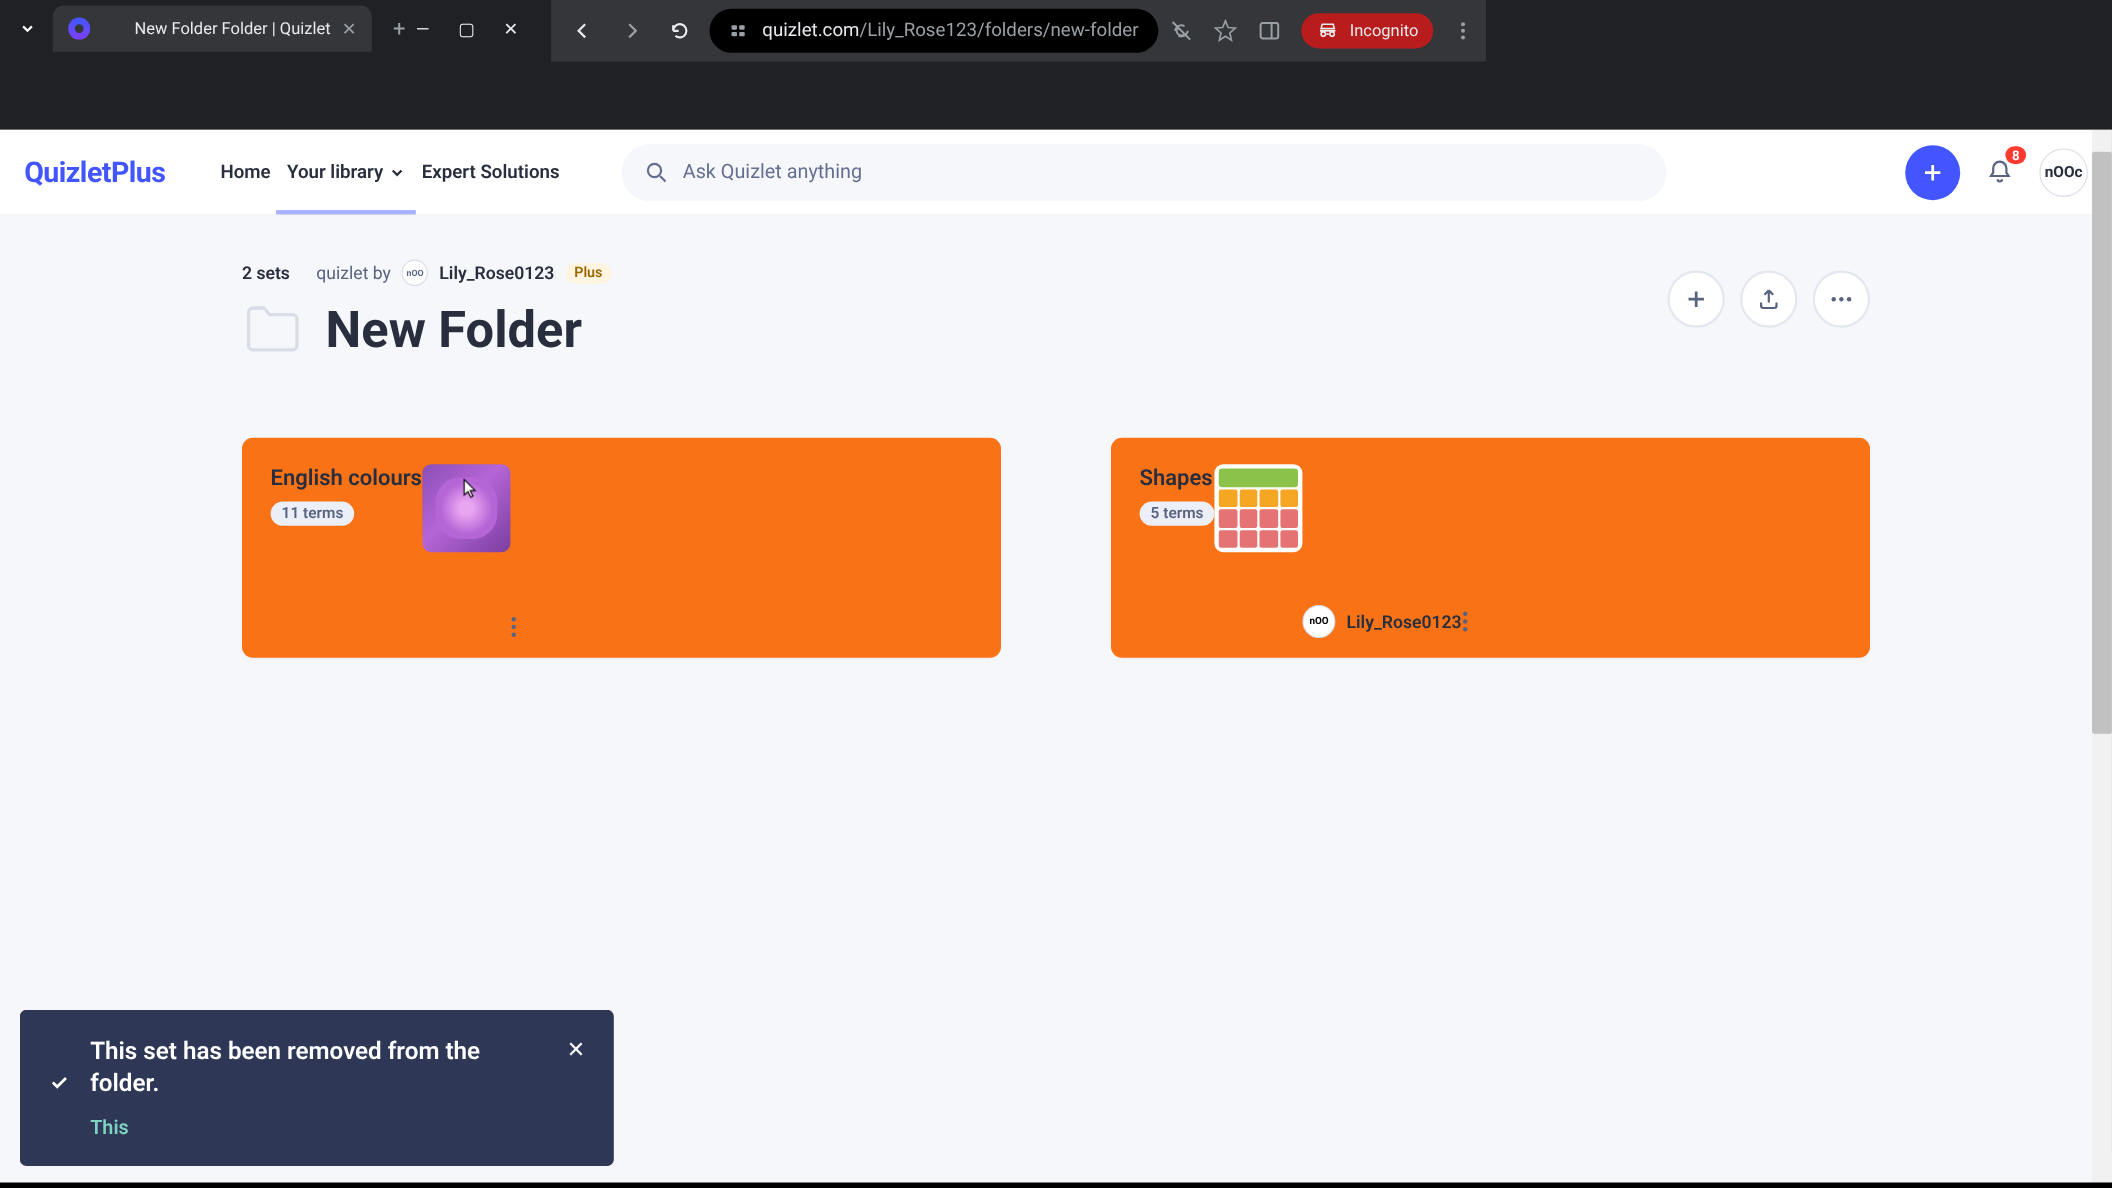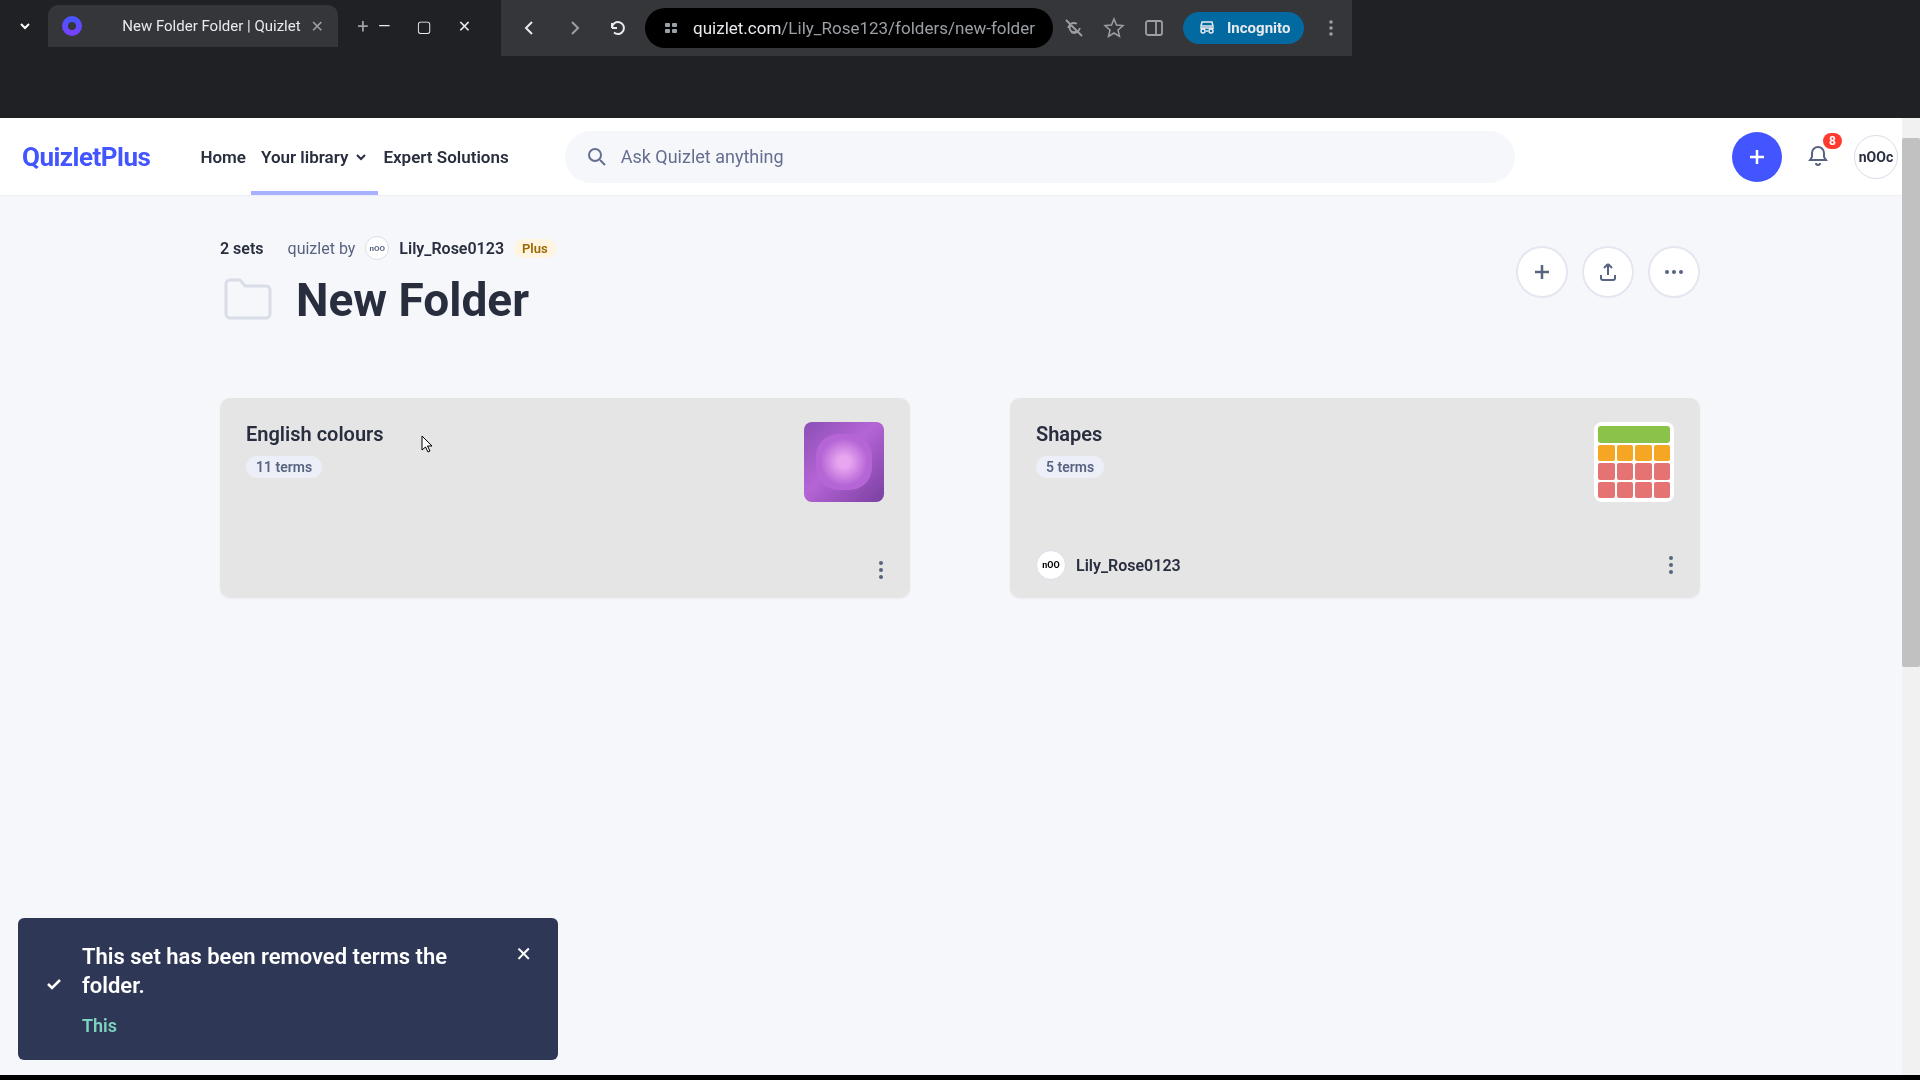--- a/index.html
+++ b/index.html
@@ -19,21 +19,21 @@
 .win-btn { font-size: 16px; }
 
 .url-bar { height: 56px; display: flex; align-items: center; padding: 0 12px; gap: 10px; background: #35363a; }
 .nav-btn { width: 34px; height: 34px; display: flex; align-items: center; justify-content: center; color: #9aa0a6; border-radius: 50%; }
 .nav-btn.active { color: #e8eaed; }
 .url-field { flex: 1; background: #000000; border-radius: 24px; height: 40px; display: flex; align-items: center; padding: 0 18px; gap: 14px; }
 .url-text { color: #e8eaed; font-size: 17px; flex: 1; }
 .url-text .domain { color: #e8eaed; }
 .url-text .path { color: #9aa0a6; }
 .url-right-icons { display: flex; gap: 18px; align-items: center; color: #9aa0a6; }
-.incognito-badge { display: flex; align-items: center; gap: 10px; background: #0369a1; border-radius: 20px; padding: 6px 14px; color: #e8eaed; font-size: 15px; font-weight: bold; }
+.incognito-badge { display: flex; align-items: center; gap: 10px; background: #b91c1c; border-radius: 20px; padding: 6px 14px; color: #e8eaed; font-size: 15px; }
 
 
 .app-header { height: 78px; border-bottom: 1px solid #edeff4; display: flex; align-items: center; padding: 0 22px; gap: 26px; background: #fff; position: relative; }
 .logo { font-size: 26px; font-weight: 700; color: #4255ff; letter-spacing: -0.5px; }
 .logo .plus { color: #4255ff; font-weight: 700; }
 .nav-links { display: flex; gap: 15px; align-items: center; font-size: 17px; color: #282e3e; font-weight: 600; margin-left: 24px; }
 .nav-link { display: flex; align-items: center; gap: 6px; position: relative; padding: 28px 0; }
 .nav-link.active::after { content: ""; position: absolute; bottom: 0; left: -10px; right: -10px; height: 4px; background: #a8b1ff; }
 .search-bar-hdr { flex: 1; max-width: 950px; margin-left: 30px; background: #f6f7fb; border-radius: 30px; height: 52px; display: flex; align-items: center; padding: 0 22px; gap: 14px; }
 .search-placeholder { color: #646f90; font-size: 18px; }
@@ -57,21 +57,21 @@
 .plus-tag { background: #fff4e0; color: #9a6700; font-size: 13px; font-weight: 600; padding: 2px 8px; border-radius: 10px; }
 .title-row { display: flex; align-items: center; gap: 20px; }
 .folder-icon-lg { width: 56px; height: 56px; color: #d9dde8; }
 .folder-title { font-size: 46px; font-weight: 700; color: #282e3e; }
 
 .action-btns { position: absolute; right: 0; top: 10px; display: flex; gap: 14px; }
 .circ-btn { width: 52px; height: 52px; border-radius: 50%; border: 2px solid #e4e7ef; background: #fff; display: flex; align-items: center; justify-content: center; color: #586380; }
 
 
 .cards-grid { display: grid; grid-template-columns: 1fr 1fr; gap: 40px 100px; margin-top: 70px; }
-.set-card { background: #e5e5e5; border-radius: 10px; padding: 24px 26px 18px; min-height: 200px; display: flex; flex-direction: column; box-shadow: 0 1px 3px rgba(0,0,0,0.04); }
+.set-card { background: #f97316; border-radius: 10px; padding: 24px 26px 18px; min-height: 200px; display: flex; flex-direction: row; box-shadow: 0 1px 3px rgba(0,0,0,0.04); }
 .card-top { display: flex; justify-content: space-between; align-items: flex-start; }
 .card-info { display: flex; flex-direction: column; gap: 10px; }
 .card-title { font-size: 20px; font-weight: 600; color: #282e3e; }
 .term-badge { background: #eceff7; color: #586380; font-size: 14px; font-weight: 600; padding: 3px 10px; border-radius: 12px; align-self: flex-start; }
 .thumb { width: 80px; height: 80px; border-radius: 8px; background: #ddd; overflow: hidden; }
 .thumb.flower { background: linear-gradient(135deg, #8b4fb5 0%, #b565d6 45%, #7a3fa0 100%); position: relative; }
 .thumb.flower::after { content: ""; position: absolute; inset: 15%; background: radial-gradient(circle at 50% 50%, #e8a5f0 15%, #b565d6 60%); border-radius: 40%; }
 .thumb.shapes { background: #fff; display: grid; grid-template-columns: repeat(4, 1fr); grid-template-rows: repeat(4, 1fr); gap: 2px; padding: 4px; }
 .thumb.shapes span { background: #f5a623; border-radius: 2px; }
 .thumb.shapes span:first-child { grid-column: 1 / -1; background: #8bc34a; border-radius: 3px; }
@@ -330,21 +330,21 @@
   <div class="scrollbar-thumb"></div>
 </div>
 
 <div class="toast">
   <div class="toast-check">
     <svg width="20" height="20" viewBox="0 0 20 20">
         <path d="M4 10l4 4 8-8" stroke="#fff" stroke-width="2.5" fill="none"></path>
       </svg>
   </div>
   <div class="toast-body">
-    <div class="toast-msg">This set has been removed terms the folder.</div>
+    <div class="toast-msg">This set has been removed from the folder.</div>
     <div class="toast-undo">This</div>
   </div>
   <div class="toast-close">✕</div>
 </div>
 
 <svg class="cursor" viewBox="0 0 14 20">
   <path d="M1 1l0 14 3.5-3 2.5 5 2-1-2.5-5 4.5 0z" fill="#fff" stroke="#000" stroke-width="1"></path>
 </svg>
 
 <div class="taskbar"></div>

